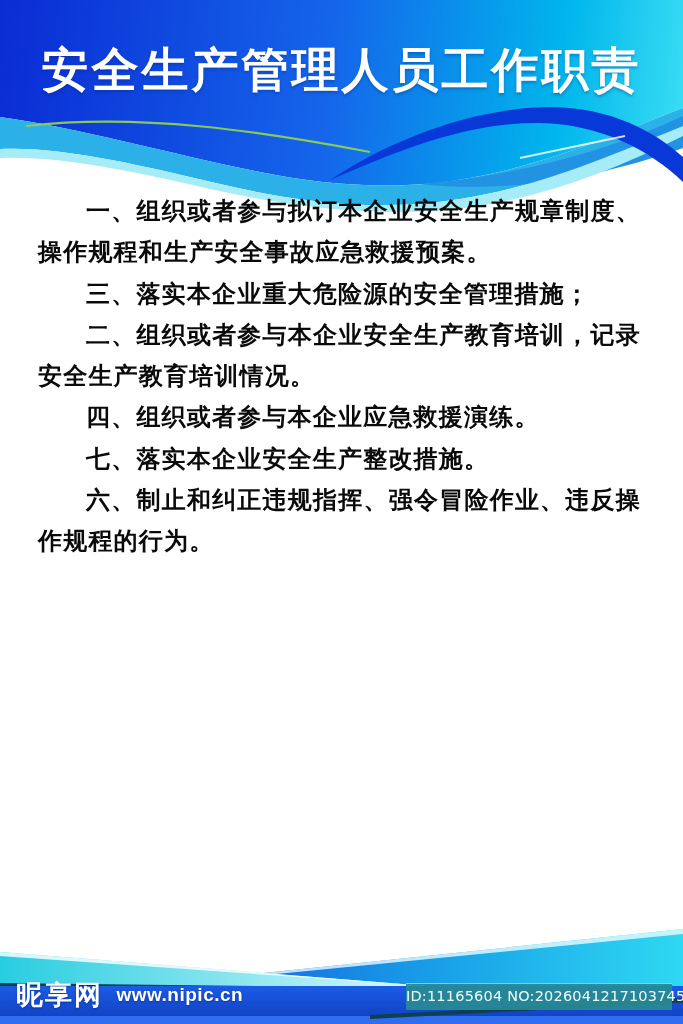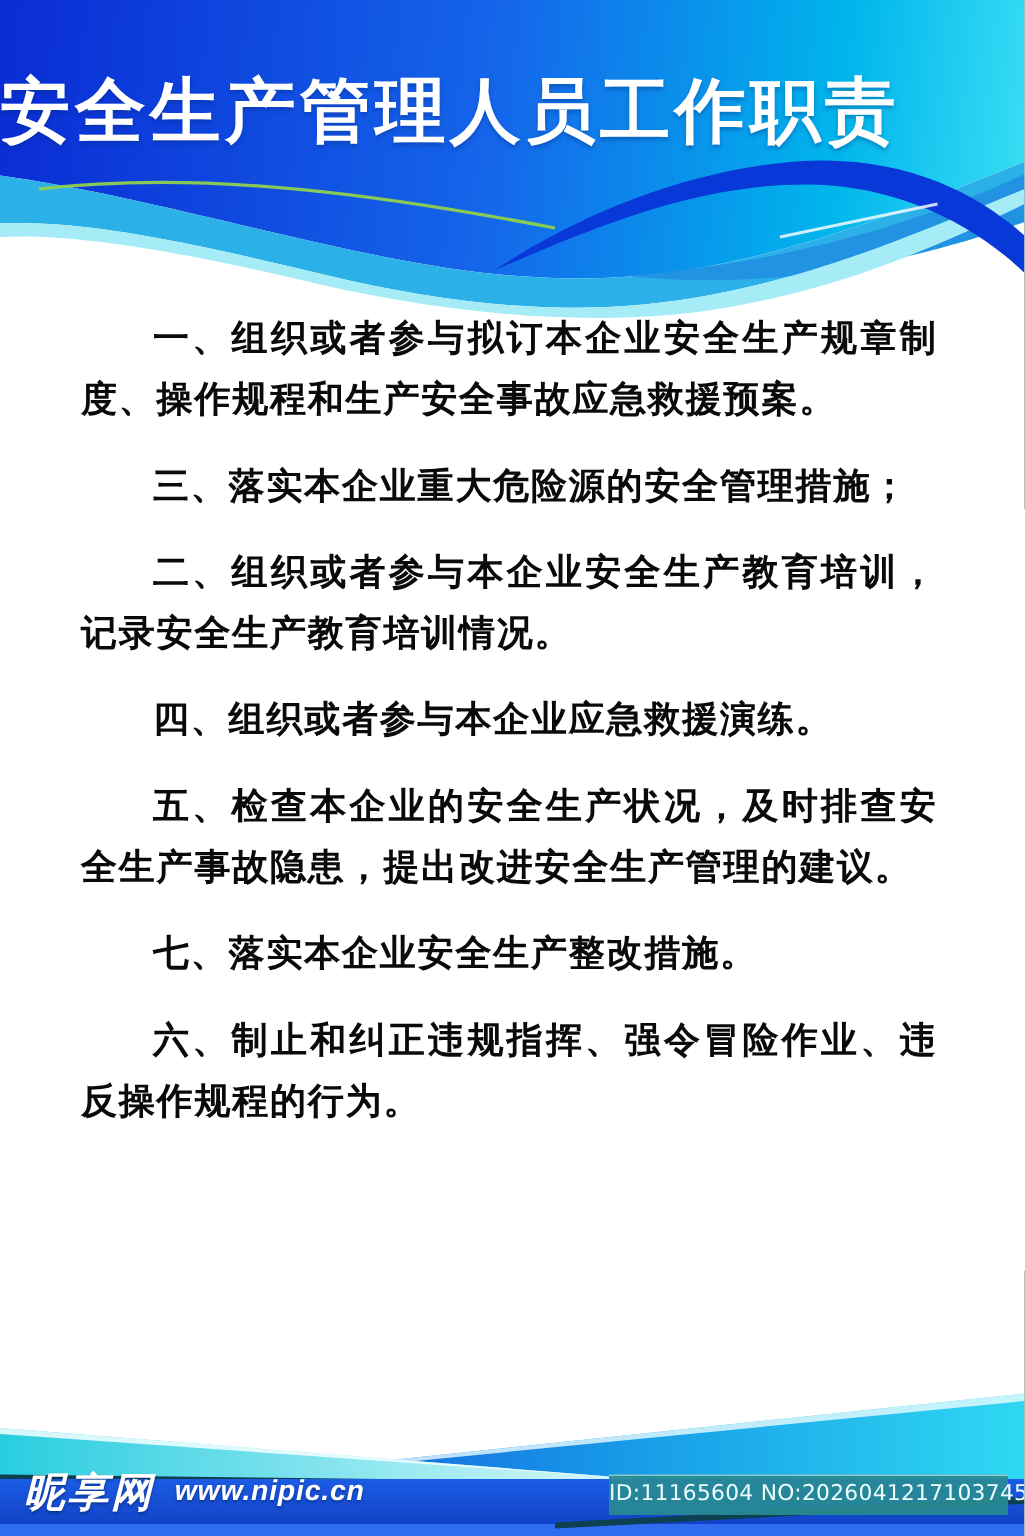--- a/index.html
+++ b/index.html
@@ -5,42 +5,42 @@
   html,body{margin:0;padding:0;background:#888;}
   .page{
     position:relative;width:683px;height:1024px;margin:0 auto;
     background:#ffffff;overflow:hidden;
     font-family:"Liberation Sans","DejaVu Sans",sans-serif;
   }
   .header{position:absolute;top:0;left:0;width:683px;height:235px;}
   .header svg{position:absolute;top:0;left:0;}
   .title{
     position:absolute;top:50px;left:0;width:683px;
-    color:#ffffff;font-weight:bold;
+    text-align:center;color:#ffffff;font-weight:bold;
     font-size:47px;line-height:1.0;letter-spacing:3px;
     text-shadow:0 2px 3px rgba(0,40,120,.35);
-    font-family:Liberation Sans, sans-serif;
+    font-family:Liberation Mono, monospace;
   }
   .duties{
     position:absolute;top:191px;left:38px;width:603px;
     color:#0a0a0a;
   }
   .duties p{
-    margin:16px;padding:0;
+    margin:0;padding:0;
     font-size:24px;line-height:41.3px;font-weight:bold;
     letter-spacing:1.2px;
     text-indent:48px;
     text-align:justify;text-justify:inter-character;
-    font-family:Liberation Mono, monospace;
+    font-family:Liberation Serif, serif;
   }
   .footer{position:absolute;left:0;bottom:0;width:683px;height:104px;}
   .footer svg{position:absolute;left:0;bottom:0;}
   .brand{
     position:absolute;left:16px;bottom:11px;color:#ffffff;
-    font-style:italic;font-weight:bold;white-space:nowrap;
+    font-weight:bold;white-space:nowrap;
     text-shadow:0 1px 2px rgba(0,30,90,.5);
   }
   .brand-cn{font-size:27px;letter-spacing:2px;vertical-align:middle;}
   .brand-url{font-size:19px;margin-left:9px;vertical-align:middle;letter-spacing:0.5px;}
   .idbox{
     position:absolute;left:406px;bottom:14px;width:266px;height:26px;
     background:rgba(40,138,146,.92);
     border-top:1px solid rgba(225,255,255,.55);
     color:#ecffff;font-size:14.5px;line-height:25px;
     text-align:center;letter-spacing:0.2px;white-space:nowrap;
@@ -78,21 +78,20 @@
       <path d="M26,126 C140,113 260,131 370,152" stroke="#8ed050" stroke-width="2.2" opacity="0.95" fill="none"></path>
     </svg>
     <div class="title">安全生产管理人员工作职责</div>
   </div>
 
   <div class="duties">
     <p>一、组织或者参与拟订本企业安全生产规章制度、操作规程和生产安全事故应急救援预案。</p>
     <p>三、落实本企业重大危险源的安全管理措施；</p>
     <p>二、组织或者参与本企业安全生产教育培训，记录安全生产教育培训情况。</p>
     <p>四、组织或者参与本企业应急救援演练。</p>
-    <p>五、检查本企业的安全生产状况，及时排查安全生产事故隐患，提出改进安全生产管理的建议。</p>
     <p>七、落实本企业安全生产整改措施。</p>
     <p>六、制止和纠正违规指挥、强令冒险作业、违反操作规程的行为。</p>
   </div>
 
   <div class="footer">
 
     <svg width="683" height="104" viewBox="0 0 683 104">
       <defs>
         <linearGradient id="fr" x1="140" y1="0" x2="683" y2="0" gradientUnits="userSpaceOnUse">
           <stop offset="0" stop-color="#1550dd"></stop>

